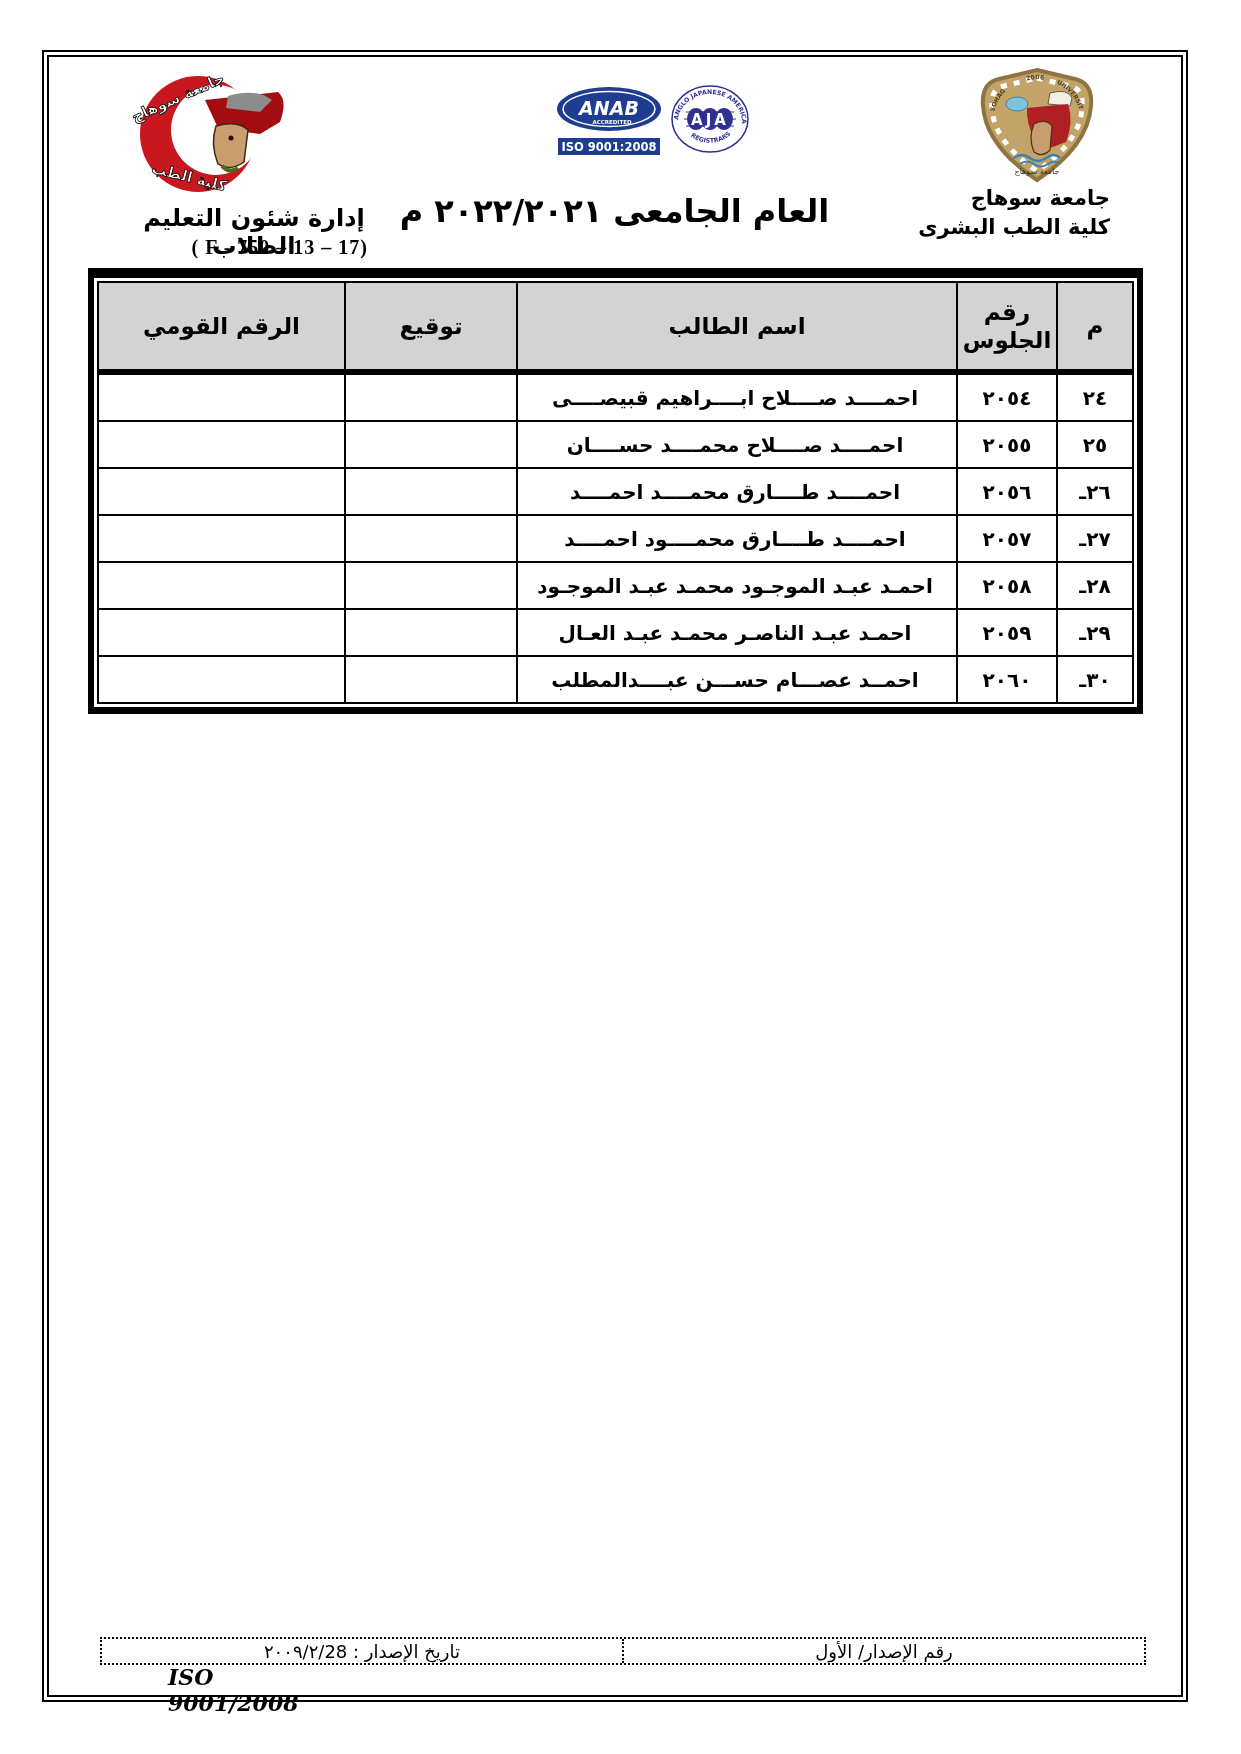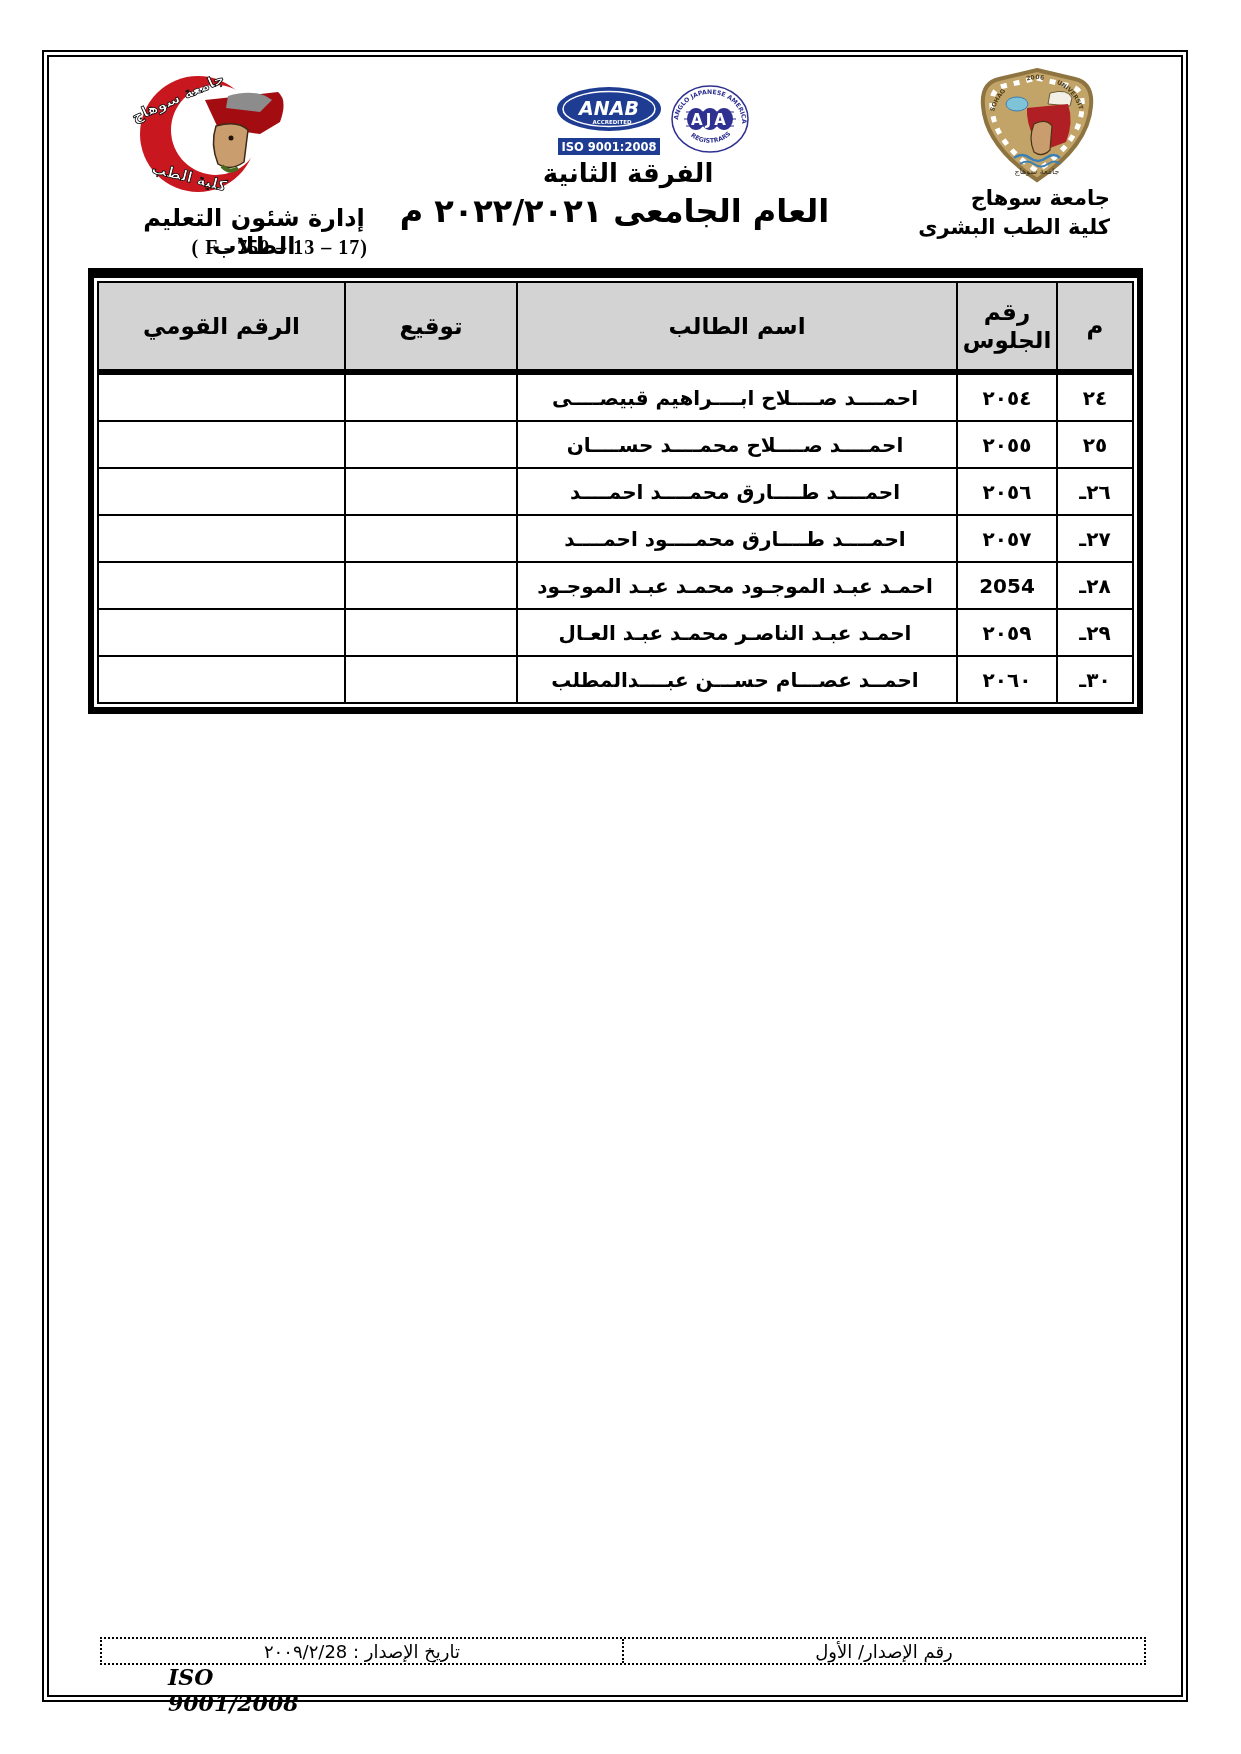--- a/index.html
+++ b/index.html
@@ -87,21 +87,20 @@
     </text>
     <line x1="16" y1="28" x2="64" y2="28" stroke="#2f3190" stroke-width="1"></line>
     <line x1="14" y1="35" x2="66" y2="35" stroke="#2f3190" stroke-width="1"></line>
     <line x1="16" y1="42" x2="64" y2="42" stroke="#2f3190" stroke-width="1"></line>
     <ellipse cx="26" cy="35" rx="9" ry="11" fill="#2f3190"></ellipse>
     <ellipse cx="40" cy="35" rx="9" ry="11" fill="#2f3190"></ellipse>
     <ellipse cx="54" cy="35" rx="9" ry="11" fill="#2f3190"></ellipse>
     <text x="40" y="41" font-size="15" font-weight="bold" fill="#ffffff" text-anchor="middle" letter-spacing="3">AJA</text>
   </svg>
 
-  <div class="abs grade-title">الفرقة الثانية</div>
   <div class="abs year-title">العام الجامعى ٢٠٢٢/٢٠٢١ م</div>
 
   <svg class="abs" style="left:972px;top:66px;" width="130" height="118" viewBox="0 0 130 118">
     <path d="M65 4 L103 13 Q121 17 119 40 Q116 80 65 114 Q14 80 11 40 Q9 17 27 13 Z" fill="#c2a368" stroke="#8e7440" stroke-width="4"></path>
     <path d="M65 12 L98 20 Q112 23 110 42 Q108 76 65 105 Q22 76 20 42 Q18 23 32 20 Z" fill="none" stroke="#ffffff" stroke-width="5" stroke-dasharray="6 7"></path>
     <defs>
         <path id="shieldArc" d="M22 46 Q30 16 65 13 Q100 16 108 46"></path>
       </defs>
     <text font-size="6" fill="#4a3c1c" font-weight="bold">
       <textPath href="#shieldArc" startOffset="0">SOHAG</textPath>
@@ -169,21 +168,21 @@
         </tr>
         <tr class="row">
           <td class="num-cell">٢٧ـ</td>
           <td class="num-cell">٢٠٥٧</td>
           <td class="name-cell">احمــــد طــــارق محمــــود احمــــد</td>
           <td></td>
           <td></td>
         </tr>
         <tr class="row">
           <td class="num-cell">٢٨ـ</td>
-          <td class="num-cell">2054</td>
+          <td class="num-cell">٢٠٥٨</td>
           <td class="name-cell">احمـد عبـد الموجـود محمـد عبـد الموجـود</td>
           <td></td>
           <td></td>
         </tr>
         <tr class="row">
           <td class="num-cell">٢٩ـ</td>
           <td class="num-cell">٢٠٥٩</td>
           <td class="name-cell">احمـد عبـد الناصـر محمـد عبـد العـال</td>
           <td></td>
           <td></td>

